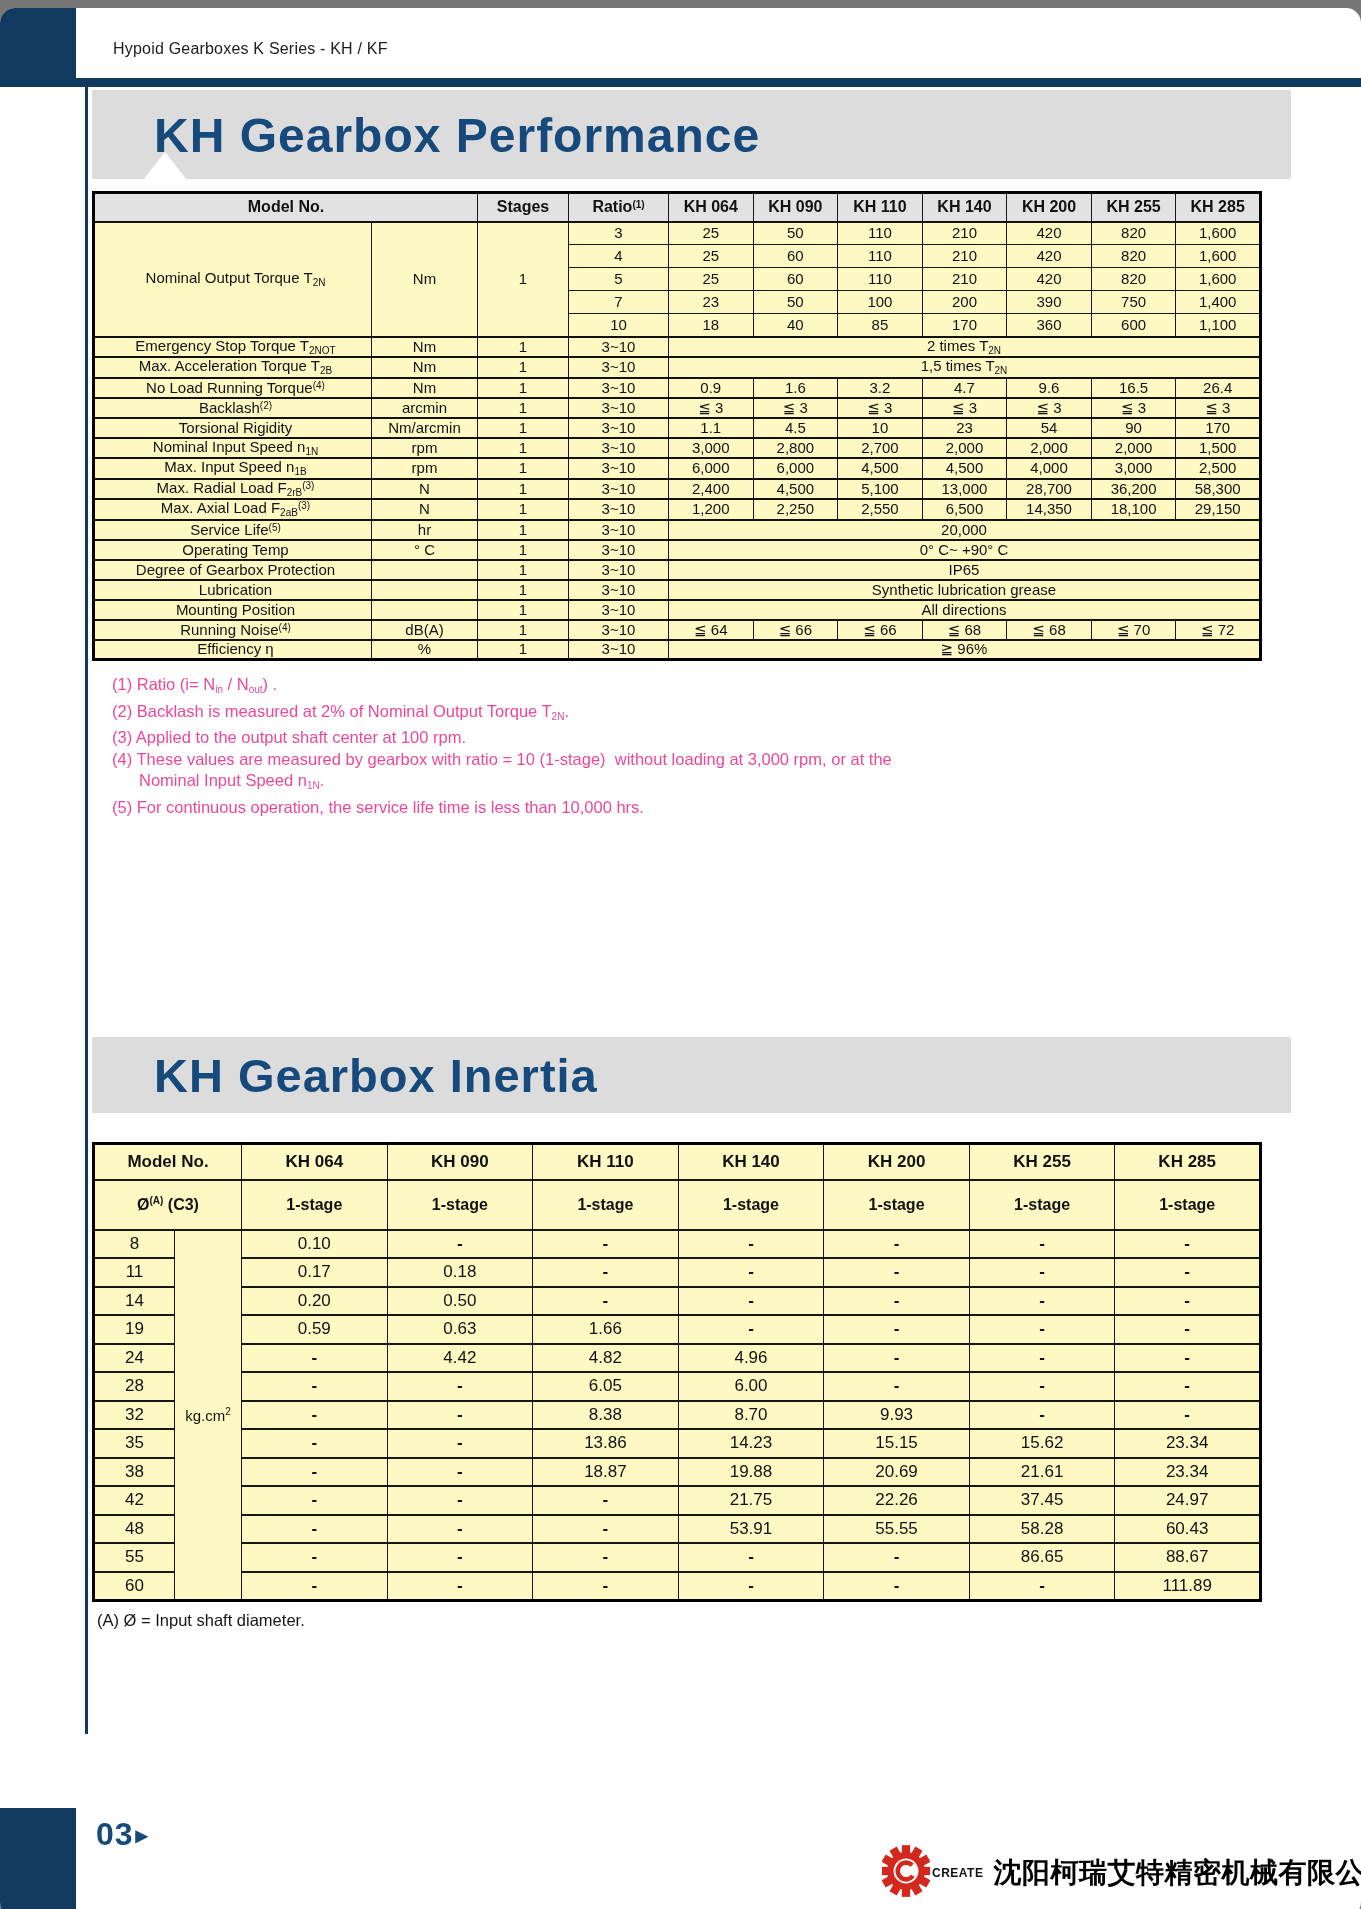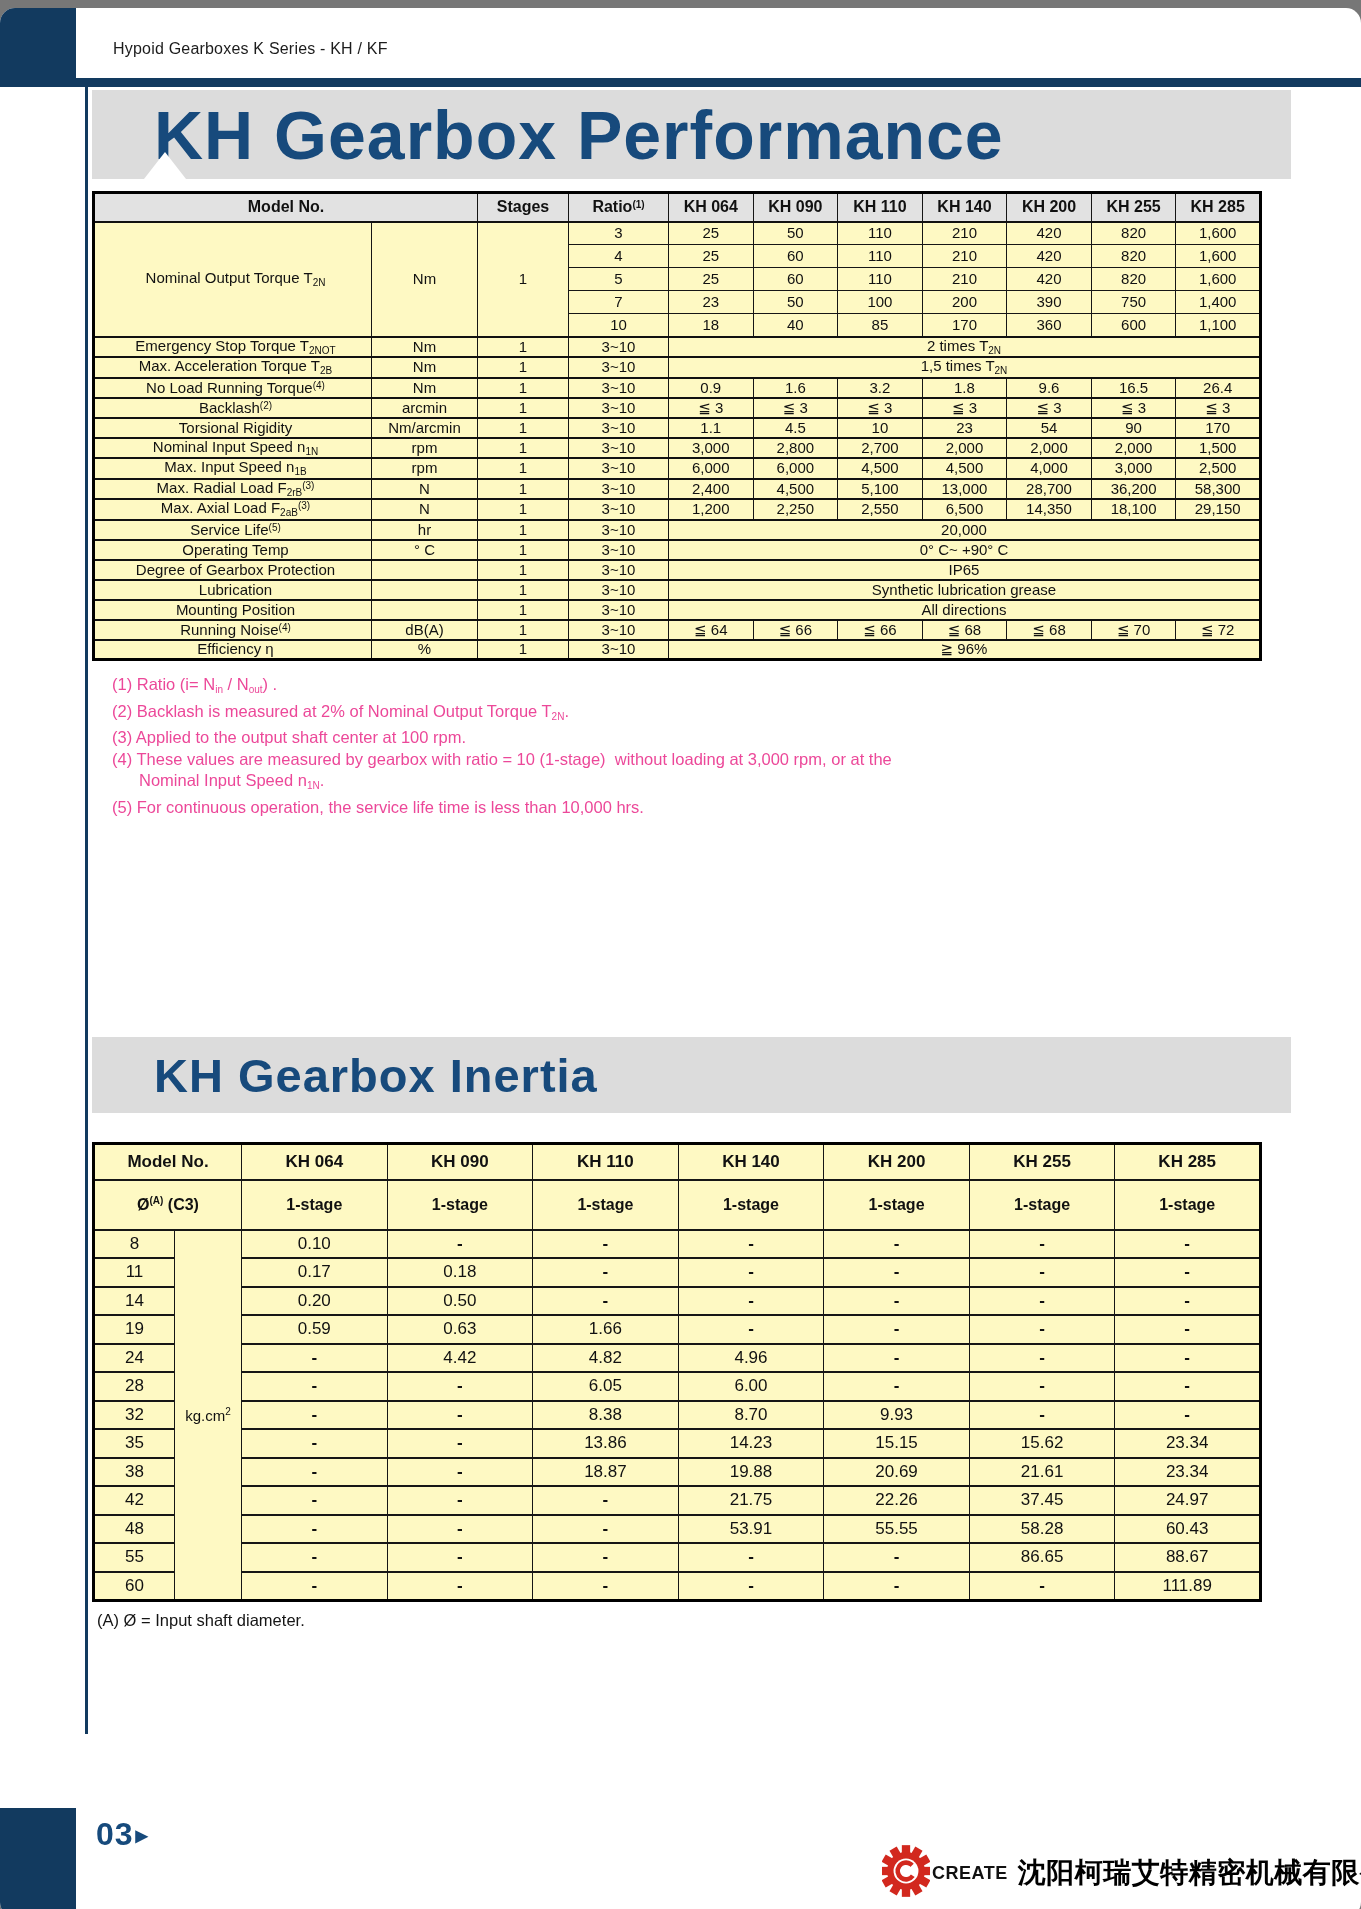--- a/index.html
+++ b/index.html
@@ -10,21 +10,21 @@
   .corner-block { position:absolute; left:0; top:0; width:76px; height:79px; background:#123a5f; }
   .top-rule { position:absolute; left:0; top:70px; width:1361px; height:9px; background:#123a5f; }
   .breadcrumb { position:absolute; left:113px; top:32px; font-size:16px; color:#1c1c1c; letter-spacing:.2px; }
   .left-rule { position:absolute; left:85px; top:79px; width:3px; height:1647px; background:#123a5f; }
 
   
   .banner { position:absolute; left:92px; width:1199px; background:#dcdcdc; }
   .banner1 { top:82px; height:89px; }
   .banner2 { top:1029px; height:76px;text-align:right; }
   .banner-title { position:absolute; left:62px; top:50%; transform:translateY(-50%); font-weight:bold; color:#174a7c; letter-spacing:1px; white-space:nowrap; }
-  .banner1 .banner-title { font-size:68px; }
+  .banner1 .banner-title { font-size:48px; }
   .banner2 .banner-title { font-size:47px; }
   .notch { position:absolute; left:52px; bottom:0; width:0; height:0; border-left:21px solid transparent; border-right:21px solid transparent; border-bottom:27px solid #ffffff; }
 
   
   .tablewrap-perf { position:absolute; left:92px; top:183px; }
   table { border-collapse:collapse; table-layout:fixed; background:#fef9c3; color:#111; }
   .perf { width:1170px; font-size:15px; border:3px solid #000; }
   .perf th, .perf td { border:1px solid #161616; text-align:center; vertical-align:middle; padding:0 2px; height:20px; line-height:1.05; overflow:hidden; }
   .perf thead th { height:29px; background:#e2e2e2; font-size:16px; border-bottom:2px solid #111; }
   .perf td.lbl { text-align:center; padding-left:7px; white-space:nowrap; }
@@ -48,21 +48,21 @@
   .inertia tbody td { height:28.5px; }
   .inertia td.dash { font-weight:bold; }
   .inertia td.unitcell { font-size:15px; }
   .inertia-note { position:absolute; left:97px; top:1603px; font-size:16.5px; color:#151515; }
 
   
   .footer-block { position:absolute; left:0; top:1800px; width:76px; height:109px; background:#123a5f; }
   .page-num { position:absolute; left:96px; top:1808px; font-size:32px; font-weight:bold; color:#164a7c; letter-spacing:1px; }
   .page-num .arrow { font-size:16px; vertical-align:4px; margin-left:2px; }
   .logo { position:absolute; left:882px; top:1834px; display:flex; align-items:center; }
-  .logo-text { font-size:18px; font-weight:bold; color:#111; letter-spacing:.5px; margin-left:2px; }
+  .logo-text { font-size:12px; font-weight:bold; color:#111; letter-spacing:.5px; margin-left:2px; }
   .company-name { font-size:28px; font-weight:bold; color:#000; letter-spacing:.5px; margin-left:10px; font-family:"DejaVu Sans","Liberation Sans",sans-serif; white-space:nowrap; }
 </style>
 </head>
 <body>
 
 <div class="page">
 
   <div class="corner-block"></div>
   <div class="top-rule"></div>
   <div class="breadcrumb">Hypoid Gearboxes K Series - KH / KF</div>
@@ -171,21 +171,21 @@
             <td colspan="7">1,5 times T<sub>2N</sub></td>
           </tr>
           <tr class="r-main">
             <td class="lbl">No Load Running Torque<sup>(4)</sup></td>
             <td>Nm</td>
             <td>1</td>
             <td>3~10</td>
             <td>0.9</td>
             <td>1.6</td>
             <td>3.2</td>
-            <td>1.8</td>
+            <td>4.7</td>
             <td>9.6</td>
             <td>16.5</td>
             <td>26.4</td>
           </tr>
           <tr class="r-main">
             <td class="lbl">Backlash<sup>(2)</sup></td>
             <td>arcmin</td>
             <td>1</td>
             <td>3~10</td>
             <td>≦ 3</td>

